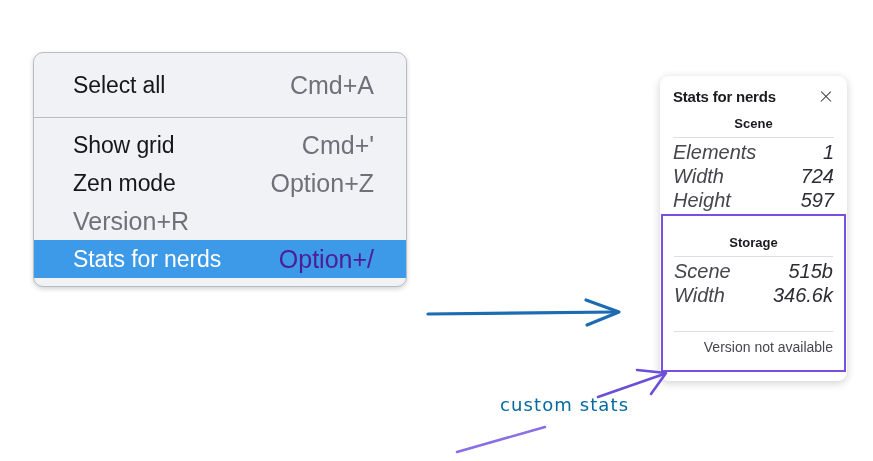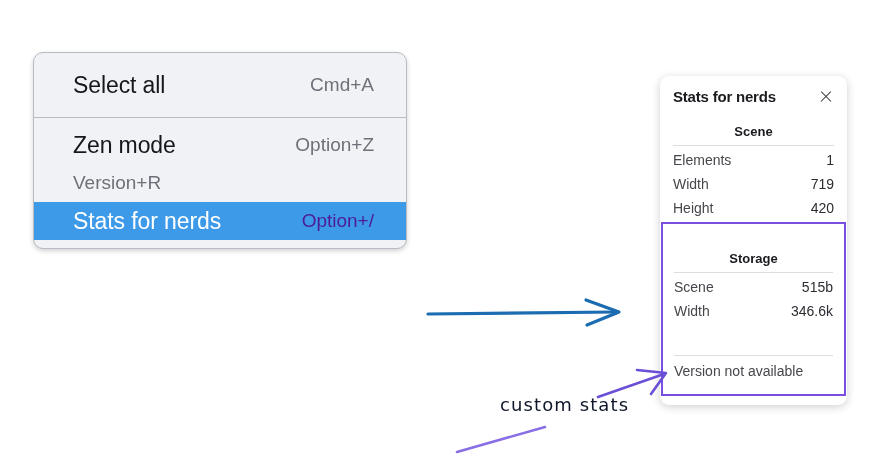--- a/index.html
+++ b/index.html
@@ -56,21 +56,21 @@
     height: 38px;
     gap: 38px;
   }
   .menu-item .mi-label {
     font-size: 23px;
     color: #16171a;
     letter-spacing: -0.1px;
     white-space: nowrap;
   }
   .menu-item .mi-shortcut {
-    font-size: 19px;
+    font-size: 25px;
     color: #6e7179;
     white-space: nowrap;
   }
   .menu-item.selected {
     background: #3d9ae8;
   }
   .menu-item.selected .mi-label {
     color: #ffffff;
   }
   .menu-item.selected .mi-shortcut {
@@ -115,51 +115,52 @@
     top: 7px;
     width: 14px;
     height: 1.4px;
     background: #3b3b40;
   }
   .close-icon:before { transform: rotate(45deg); }
   .close-icon:after  { transform: rotate(-45deg); }
 
   .section {
     padding: 0 13px;
-    margin-top: 8px;
   }
   .section-title {
     text-align: center;
     font-size: 13px;
     font-weight: bold;
     color: #1b1b1f;
     padding: 7px 0 6px 0;
   }
   .section-rule {
     height: 1px;
     background: #dddde3;
     margin-bottom: 2px;
   }
   .stat-row {
     display: flex;
     align-items: center;
     justify-content: space-between;
-    font-size: 14px;
+    font-size: 20px;
     color: #46464c;
     padding: 3px 0;
     line-height: 18px;
+    font-style: italic;
   }
   .stat-row .sr-value {
     color: #2c2c32;
   }
   .plain-row {
     font-size: 14px;
     color: #46464c;
     padding: 4px 0 2px 0;
     line-height: 18px;
+    text-align: right;
   }
 
   
   .highlight-box {
     border: 2px solid #7a4fe0;
     margin: 2px 1px 0 1px;
     box-sizing: border-box;
   }
   .highlight-box .section {
     padding: 12px 11px;
@@ -170,21 +171,21 @@
     position: absolute;
     inset: 0;
     pointer-events: none;
   }
   .anno-text {
     position: absolute;
     left: 500px;
     top: 394px;
     font-family: "DejaVu Sans", sans-serif;
     font-size: 18px;
-    color: #0f172a;
+    color: #0369a1;
     letter-spacing: 1.1px;
     white-space: nowrap;
   }
 </style>
 </head>
 <body>
 
 <div id="stage">
 
   <div class="context-menu">
@@ -192,20 +193,24 @@
     <div class="menu-group group-top">
       <div class="menu-item">
         <span class="mi-label">Select all</span>
         <span class="mi-shortcut">Cmd+A</span>
       </div>
     </div>
 
     <div class="menu-divider"></div>
 
     <div class="menu-group">
+      <div class="menu-item">
+        <span class="mi-label">Show grid</span>
+        <span class="mi-shortcut">Cmd+'</span>
+      </div>
       <div class="menu-item">
         <span class="mi-label">Zen mode</span>
         <span class="mi-shortcut">Option+Z</span>
       </div>
       <div class="menu-item">
         <span class="mi-shortcut">Version+R</span>
       </div>
       <div class="menu-item selected">
         <span class="mi-label">Stats for nerds</span>
         <span class="mi-shortcut">Option+/</span>
@@ -222,25 +227,25 @@
 
     <div class="section">
       <div class="section-title">Scene</div>
       <div class="section-rule"></div>
       <div class="stat-row">
         <span class="sr-label">Elements</span>
         <span class="sr-value">1</span>
       </div>
       <div class="stat-row">
         <span class="sr-label">Width</span>
-        <span class="sr-value">719</span>
+        <span class="sr-value">724</span>
       </div>
       <div class="stat-row">
         <span class="sr-label">Height</span>
-        <span class="sr-value">420</span>
+        <span class="sr-value">597</span>
       </div>
     </div>
 
     <div class="highlight-box">
 
       <div class="section">
         <div class="section-title">Storage</div>
         <div class="section-rule"></div>
         <div class="stat-row">
           <span class="sr-label">Scene</span>

